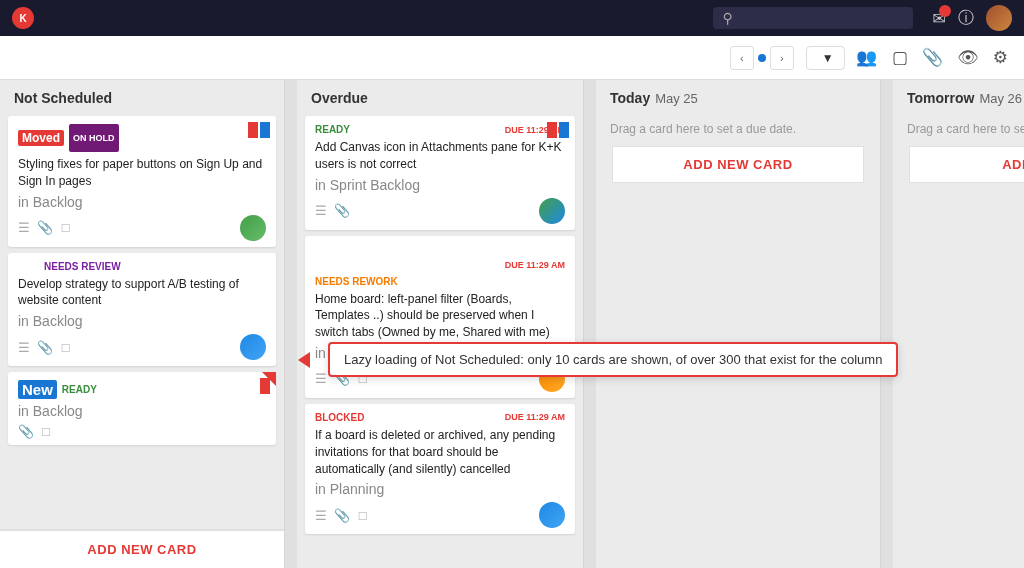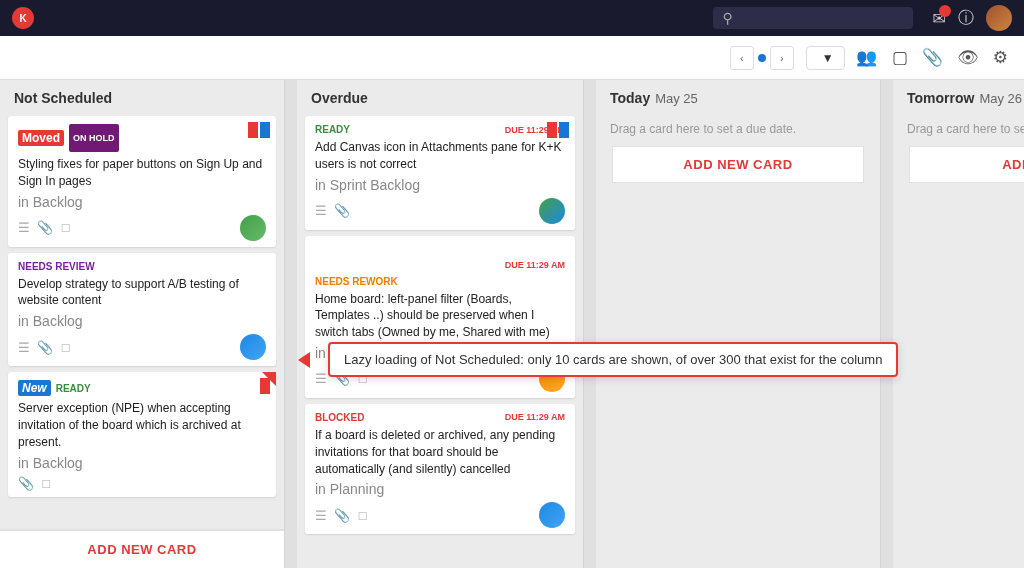--- a/index.html
+++ b/index.html
@@ -131,23 +131,23 @@
     .card-flags {
       position: absolute; top: 6px; right: 6px;
       display: flex; gap: 2px;
     }
     .flag { width: 10px; height: 16px; }
     .flag-red { background: #e53935; }
     .flag-blue { background: #1976d2; }
     .card-top { display: flex; align-items: center; gap: 5px; margin-bottom: 4px; flex-wrap: wrap; }
     .badge-moved { background: #e53935; color: white; font-size: 12px; font-weight: 700; border-radius: 2px; padding: 1px 4px; }
     .badge-on-hold { background: #701a75; color: white; font-size: 9px; font-weight: 700; border-radius: 2px; padding: 9px 4px; }
-    .badge-needs-review { color: #7b1fa2; font-size: 10px; font-weight: 700; }
+    .badge-needs-review { color: #7b1fa2; font-size: 10px; font-weight: 700; margin-left: 26px; }
     .badge-ready { color: #388e3c; font-size: 10px; font-weight: 700; }
-    .badge-new { background: #1976d2; color: white; font-size: 12px; font-weight: 700; border-radius: 2px; padding: 1px 4px; font-style: italic; }
+    .badge-new { background: #1976d2; color: white; font-size: 15px; font-weight: 700; border-radius: 2px; padding: 1px 4px; }
     .badge-needs-rework { color: #f57c00; font-size: 10px; font-weight: 700; margin-top: 32px; }
     .badge-blocked { color: #e53935; font-size: 10px; font-weight: 700; }
     .badge-due { color: #e53935; font-size: 9px; font-weight: 600; margin-left: auto; }
     .card-title { font-size: 12px; color: #222; line-height: 1.4; margin-bottom: 4px; }
     .card-location { font-size: 14px; color: #888; margin-bottom: 5px; }
     .card-footer { display: flex; align-items: center; gap: 8px; color: #aaa; font-size: 13px; }
     .card-avatar { width: 26px; height: 26px; border-radius: 50%; margin-left: auto; }
     .avatar-green { background: linear-gradient(135deg, #43a047, #66bb6a); }
     .avatar-blue { background: linear-gradient(135deg, #1e88e5, #42a5f5); }
     .avatar-orange { background: linear-gradient(135deg, #fb8c00, #ffa726); }
@@ -280,21 +280,20 @@
         </div>
         <div class="card">
           <div class="corner-flag"></div>
           <div class="card-flags">
             <div class="flag flag-red"></div>
           </div>
           <div class="card-top">
             <span class="badge-new">New</span>
             <span class="badge-ready">READY</span>
           </div>
-          <div class="card-title">Server exception (NPE) when accepting invitation of the board which is archived at present.</div>
           <div class="card-location">in Backlog</div>
           <div class="card-footer">
             <span>📎</span>
             <span>□</span>
           </div>
         </div>
       </div>
       <div class="add-new-card">ADD NEW CARD</div>
     </div>
     <div class="column column-overdue">

